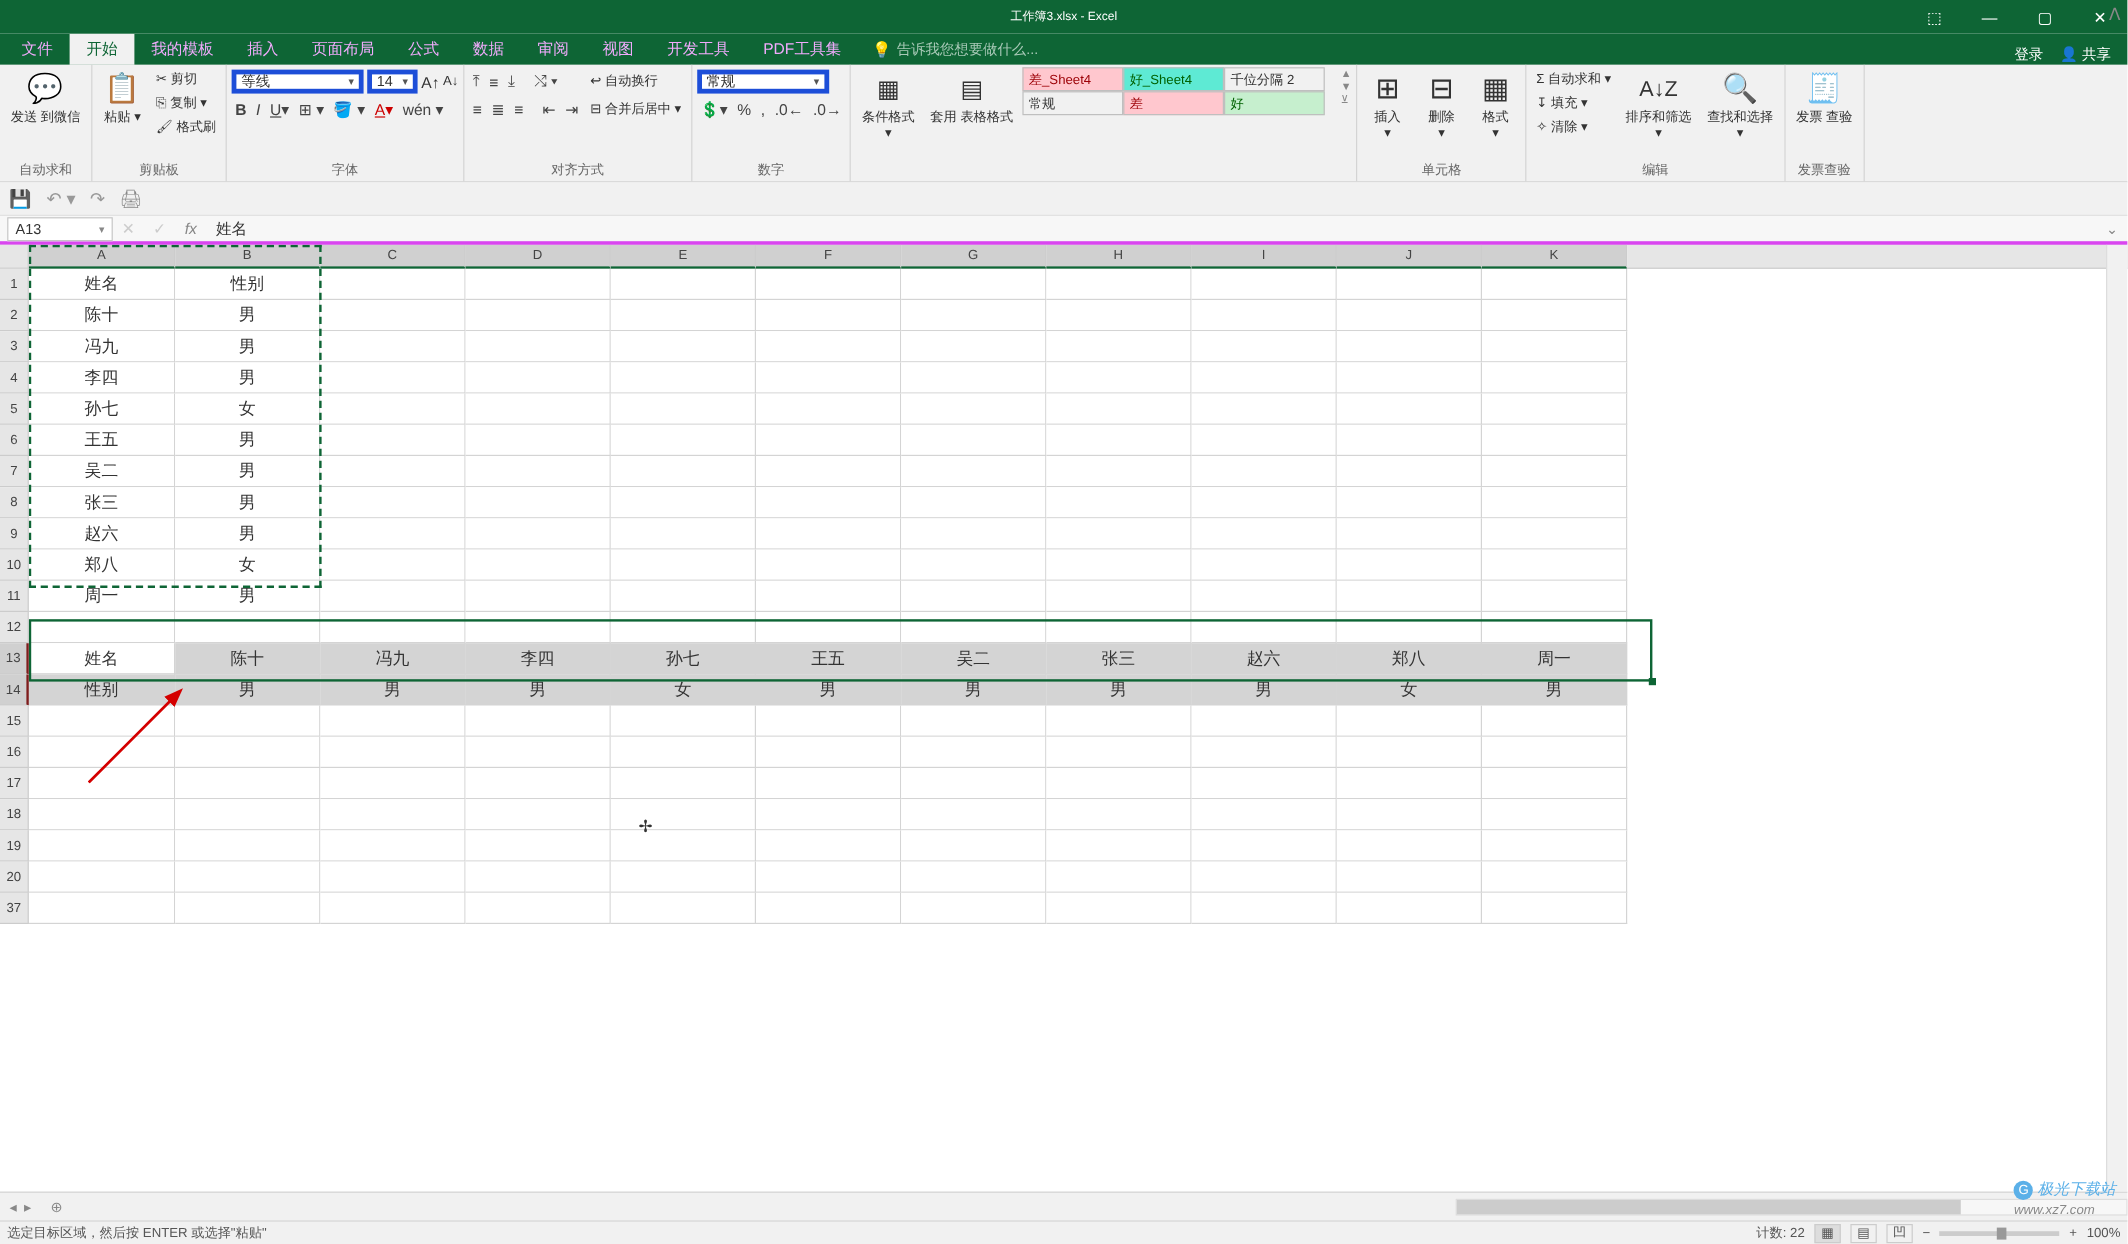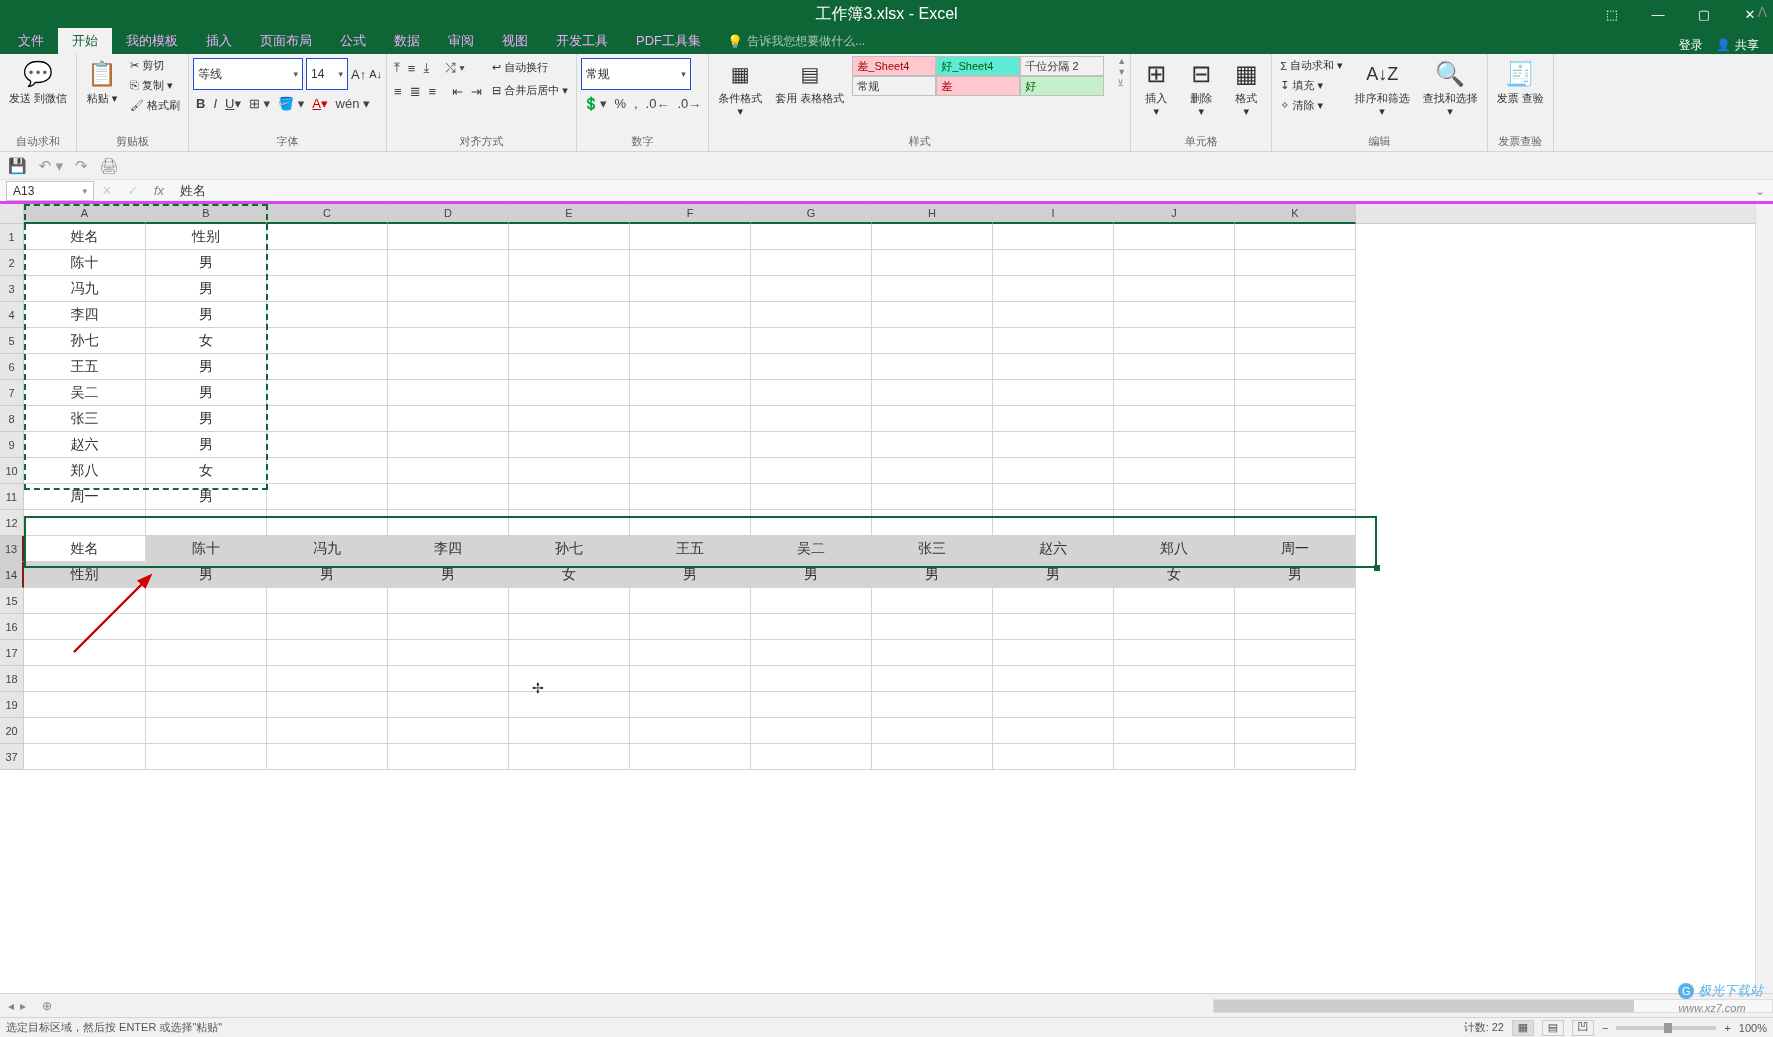--- a/index.html
+++ b/index.html
@@ -1,37 +1,37 @@
 <!DOCTYPE html>
 <html><head>
 <meta charset="utf-8">
 <style>
 *{box-sizing:border-box;margin:0;padding:0;font-family:"Microsoft YaHei",SimSun,sans-serif;user-select:none}
 body{background:#fff;width:1773px;height:1037px;overflow:hidden;font-size:12px;color:#333;position:relative}
 .titlebar{height:28px;background:#0e6535;display:flex;align-items:center;position:relative}
-.titlebar .center{position:absolute;left:50%;transform:translateX(-50%);color:#fff;font-size:16px}
+.titlebar .center{position:absolute;left:50%;transform:translateX(-50%);color:#fff;font-size:10px}
 .titlebar .win{margin-left:auto;display:flex;gap:0}
 .titlebar .win div{width:46px;height:28px;display:flex;align-items:center;justify-content:center;color:#fff;font-size:13px}
 .tabs{height:26px;background:#0e6535;display:flex;align-items:flex-end;padding-left:4px}
 .tabs .tab{color:#f0abfc;padding:4px 14px;font-size:13px;height:26px;display:flex;align-items:center}
 .tabs .tab.active{background:#f1f1f1;color:#0e6535}
 .tabs .tell{color:#a8c9b7;margin-left:12px;font-size:12px;display:flex;align-items:center;height:26px}
 .tabs .bulb{color:#a8c9b7;margin-right:4px;font-size:13px}
 .tabs .right{margin-left:auto;display:flex;align-items:center;gap:14px;padding-right:14px;color:#fff}
 .ribbon{height:98px;background:#f1f1f1;border-bottom:1px solid #d4d4d4;display:flex}
 .group{border-right:1px solid #d4d4d4;display:flex;flex-direction:column;padding:2px 4px 0}
 .group .body{flex:1;display:flex;gap:3px;align-items:flex-start}
 .group .label{text-align:center;font-size:11px;color:#666;padding:2px 0;position:relative}
 .big{display:flex;flex-direction:column;align-items:center;gap:2px;padding:2px 5px;min-width:40px}
 .big .ico{width:32px;height:32px;display:flex;align-items:center;justify-content:center;font-size:24px}
 .big .txt{font-size:11px;text-align:center;line-height:13px}
 .small{font-size:11px;padding:2px 4px;display:flex;align-items:center;gap:3px;white-space:nowrap}
 .col{display:flex;flex-direction:column;gap:1px}
 .fontbox{display:flex;gap:3px;align-items:center}
-.selbox{border:1px solid #1d4ed8;background:#fff;height:32px;display:flex;align-items:center;padding:0 4px;font-size:12px}
+.selbox{border:4px solid #1d4ed8;background:#fff;height:20px;display:flex;align-items:center;padding:0 4px;font-size:12px}
 .selbox .dd{margin-left:auto;color:#555;font-size:9px;padding-left:4px}
 .iconrow{display:flex;gap:2px;align-items:center}
 .iconrow span{padding:2px 3px;font-size:13px;display:flex;align-items:center;color:#444}
 .styles-gallery{display:flex;gap:0;flex-wrap:wrap;width:260px}
 .styleitem{width:84px;height:20px;border:1px solid #bfbfbf;font-size:11px;padding:2px 4px;display:flex;align-items:center}
 .qat{height:28px;background:#f1f1f1;border-bottom:1px solid #e2e2e2;display:flex;align-items:center;padding:0 8px;gap:12px}
 .qat span{font-size:15px;color:#0e6535}
 .fbar{height:24px;background:#f7f7f7;border-bottom:3px solid #d946ef;display:flex;align-items:center}
 .namebox{width:88px;height:20px;border:1px solid #c5c5c5;background:#fff;margin-left:6px;display:flex;align-items:center;padding:0 6px;font-size:12px}
 .namebox .dd{margin-left:auto;color:#888;font-size:9px}
@@ -242,21 +242,20 @@
         <div class="styleitem">常规</div>
         <div class="styleitem" style="background:#ffc7ce;color:#9c0006">差</div>
         <div class="styleitem" style="background:#c6efce;color:#006100">好</div>
       </div>
       <div class="col" style="justify-content:center;color:#888;font-size:9px;gap:1px;padding-left:2px">
         <span>▲</span>
         <span>▼</span>
         <span>⊻</span>
       </div>
     </div>
-    <div class="label">样式</div>
   </div>
 
   <div class="group">
     <div class="body">
       <div class="big">
           <span class="ico">⊞</span>
           <span class="txt"><span>插入</span><br>▾</span>
         </div>
       <div class="big">
           <span class="ico">⊟</span>

